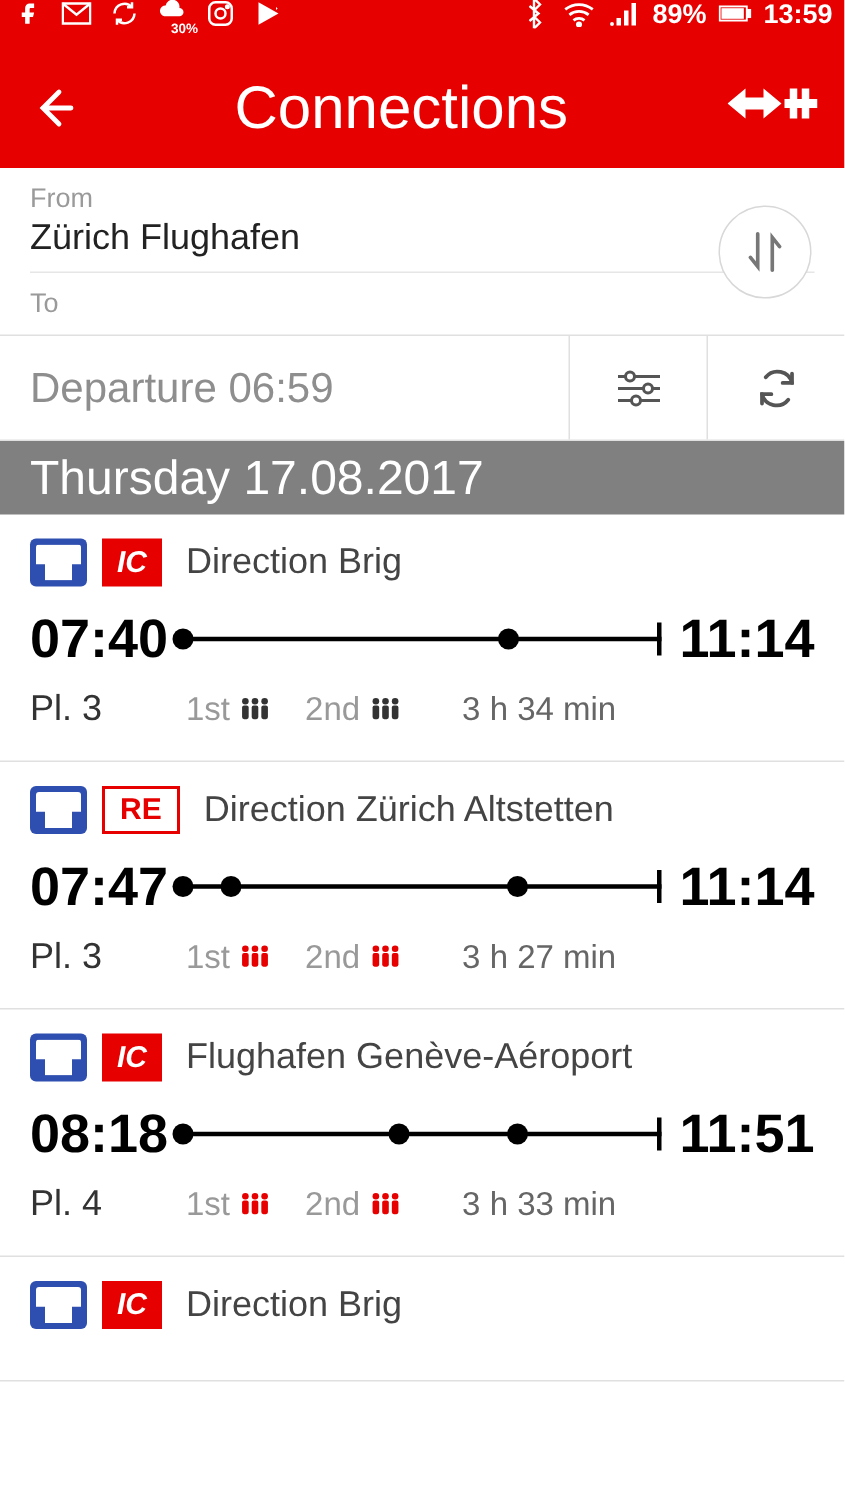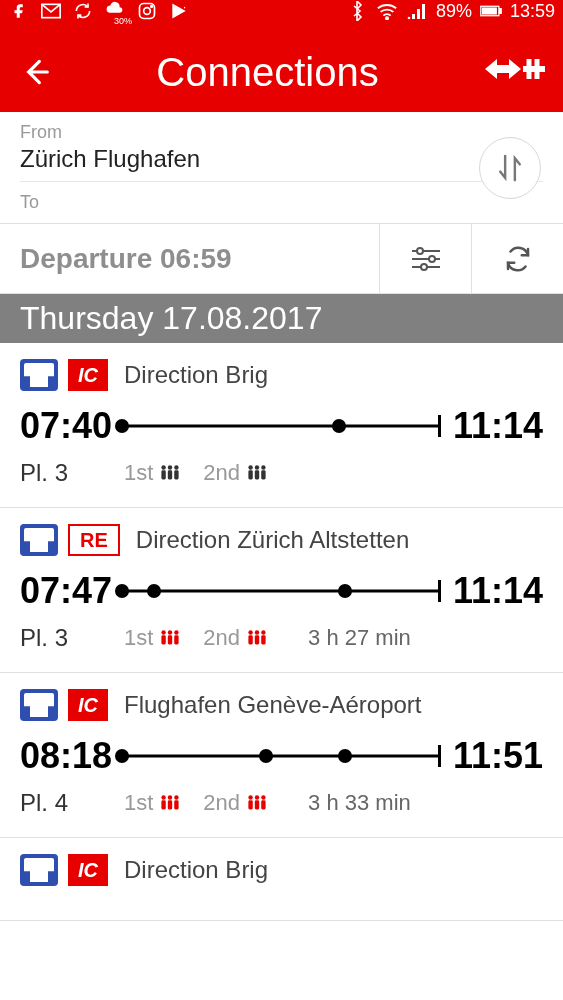--- a/index.html
+++ b/index.html
@@ -1,36 +1,36 @@
 <!DOCTYPE html>
 <html><head>
 <meta charset="utf-8">
 <style>
 * { margin: 0; padding: 0; box-sizing: border-box; font-family: "Helvetica Neue", Arial, sans-serif; }
 body { width: 563px; height: 1000px; background: #fff; overflow: hidden; }
 
-.status-bar { height: 32px; background: #e60000; color: #fff; display: flex; align-items: flex-start; padding: 0 8px; font-size: 18px; }
+.status-bar { height: 32px; background: #e60000; color: #fff; display: flex; align-items: flex-end; padding: 12px 8px; font-size: 18px; font-weight: bold; }
 .status-left { display: flex; gap: 10px; align-items: center; }
 .status-right { margin-left: auto; display: flex; gap: 8px; align-items: center; }
 .status-bar .ico { width: 22px; height: 22px; display: inline-flex; align-items: center; justify-content: center; }
 
 .header { height: 80px; background: #e60000; color: #fff; display: flex; align-items: center; padding: 0 18px; }
 .header-title { flex: 1; text-align: center; font-size: 40px; font-weight: 300; }
 .back-arrow { width: 32px; height: 32px; }
 .logo { width: 60px; height: 30px; }
 
 .search-box { position: relative; border-bottom: 1px solid #e0e0e0; }
 .field { padding: 10px 20px 8px 20px; }
 .field-label { color: #9a9a9a; font-size: 18px; margin-bottom: 2px; }
 .field-value { color: #222; font-size: 24px; font-weight: 300; }
 .field-sep { height: 1px; background: #e6e6e6; margin: 0 20px; }
 .swap-btn { position: absolute; right: 22px; top: 50%; transform: translateY(-50%); width: 62px; height: 62px; border: 1px solid #d8d8d8; border-radius: 50%; background: #fff; display: flex; align-items: center; justify-content: center; }
 
 .dep-row { display: flex; align-items: stretch; border-bottom: 1px solid #e0e0e0; height: 70px; }
-.dep-label { flex: 1; display: flex; align-items: center; padding-left: 20px; color: #8e8e8e; font-size: 28px; font-weight: 700; }
+.dep-label { flex: 1; display: flex; align-items: center; padding-left: 20px; color: #8e8e8e; font-size: 28px; font-weight: 400; }
 .dep-btn { width: 92px; border-left: 1px solid #e0e0e0; display: flex; align-items: center; justify-content: center; }
 
 .date-header { background: #808080; color: #fff; font-size: 32px; font-weight: 300; padding: 6px 20px; }
 
 .conn { padding: 16px 20px 20px 20px; border-bottom: 1px solid #e0e0e0; }
 .conn-top { display: flex; align-items: center; gap: 10px; margin-bottom: 14px; }
 .train-icon { width: 38px; height: 32px; background: #2e4fb0; border-radius: 4px; position: relative; }
 .train-icon::before { content: ""; position: absolute; inset: 4px; background: #fff; border-radius: 2px; clip-path: polygon(0 0,100% 0,100% 55%,80% 55%,80% 100%,20% 100%,20% 55%,0 55%); }
 .badge { height: 32px; padding: 0 10px; display: inline-flex; align-items: center; font-size: 20px; font-weight: 700; font-style: italic; }
 .badge-ic { background: #e60000; color: #fff; }
@@ -219,20 +219,21 @@
             <svg width="22" height="20" viewBox="0 0 24 20" fill="#333">
     <circle cx="5" cy="4" r="2.4"></circle>
               <rect x="2.6" y="7" width="4.8" height="10" rx="1.5"></rect>
     <circle cx="12" cy="4" r="2.4"></circle>
               <rect x="9.6" y="7" width="4.8" height="10" rx="1.5"></rect>
     <circle cx="19" cy="4" r="2.4"></circle>
               <rect x="16.6" y="7" width="4.8" height="10" rx="1.5"></rect>
   </svg>
           </span>
         </span>
+      <span class="duration">3 h 34 min</span>
     </div>
   </div>
     <div class="conn">
     <div class="conn-top">
       <span class="train-icon"></span>
       <span class="badge badge-re">RE</span>
       <span class="direction">Direction Zürich Altstetten</span>
     </div>
 
     <div class="conn-mid">

